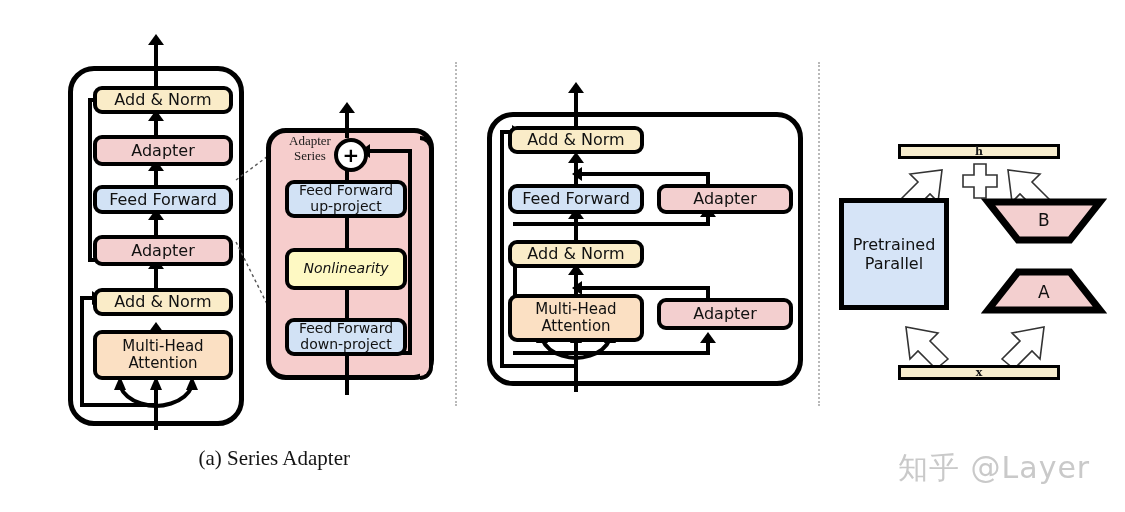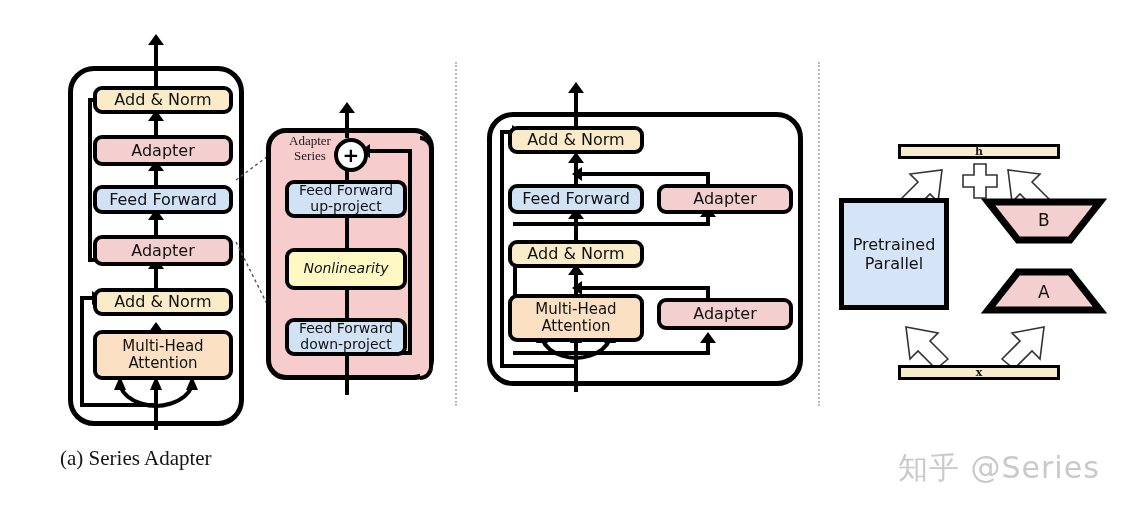--- a/index.html
+++ b/index.html
@@ -3,21 +3,21 @@
 <meta charset="utf-8">
 <style>
   html,body{margin:0;padding:0;background:#fff;}
   body{width:1125px;height:512px;position:relative;overflow:hidden;
        font-family:"DejaVu Sans",sans-serif;}
   #stage{position:absolute;left:0;top:0;width:1125px;height:512px;background:#fff;}
 
   .divider{position:absolute;width:0;border-left:2px dotted #b9b9b9;}
 
   .caption{position:absolute;font-family:"Liberation Serif",serif;
-           font-size:21px;color:#141414;white-space:nowrap;text-align:left;}
+           font-size:21px;color:#141414;white-space:nowrap;text-align:right;}
 
   .wm{position:absolute;white-space:nowrap;color:#c9c9c9;
       font-family:"DejaVu Sans",sans-serif;font-size:30px;letter-spacing:1px;
       z-index:40;}
 
   
   .nbox{position:absolute;box-sizing:border-box;border:4px solid #000;
         border-radius:9px;display:flex;align-items:center;justify-content:center;
         text-align:center;line-height:1.12;color:#111;
         font-family:"DejaVu Sans",sans-serif;z-index:20;}
@@ -288,16 +288,16 @@
 
   <svg class="pluslora" style="left:962px;top:162px;width:36px;height:36px;overflow:visible;">
     <path d="M12,2 L24,2 L24,13 L35,13 L35,25 L24,25 L24,36 L12,36 L12,25 L1,25 L1,13 L12,13 Z" fill="#fff" stroke="#333" stroke-width="1.6"></path>
   </svg>
 
   <div class="caption" style="left:60px;top:446px;width:290px;">
     <span>(a) Series Adapter</span>
   </div>
 
   <div class="wm" style="left:898px;top:448px;">
-    <span>知乎 @Series</span>
+    <span>知乎 @Layer</span>
   </div>
 
 </div>
 
 </body></html>

